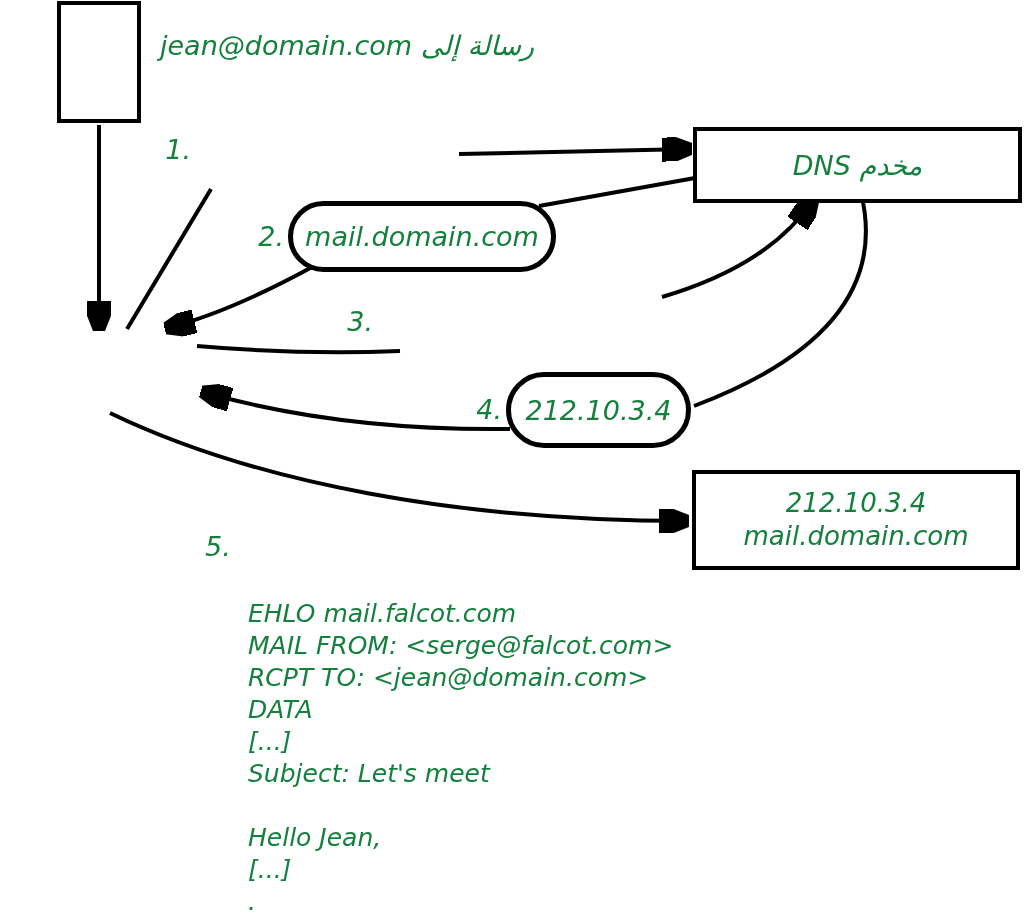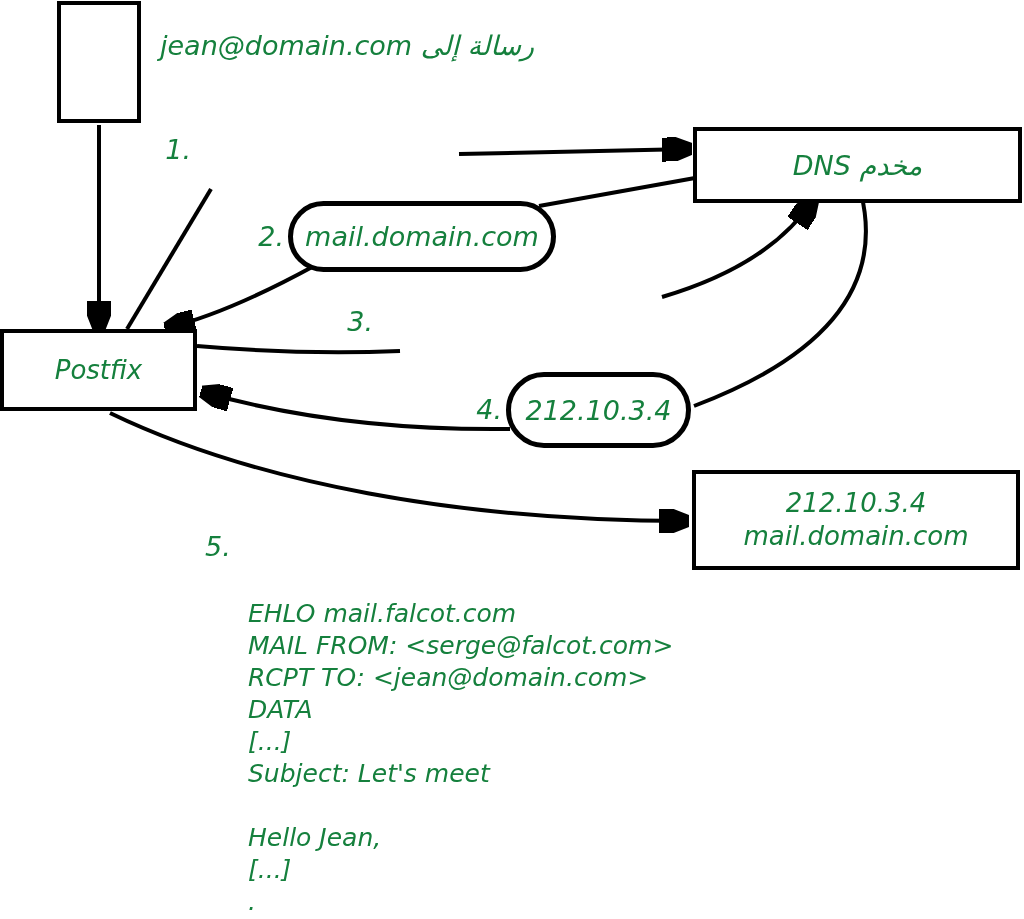--- a/index.html
+++ b/index.html
@@ -111,23 +111,20 @@
   </svg>
 
   <div class="box msg-box"></div>
 
   <div class="note recipient-note" dir="rtl">رسالة إلى jean@domain.com</div>
 
   <div class="box dns-box">
     <span dir="rtl">مخدم DNS</span>
   </div>
 
-  <div class="box postfix-box">
-    <span>Postfix</span>
-  </div>
 
   <div class="box dest-box">
     <div>212.10.3.4</div>
     <div>mail.domain.com</div>
   </div>
 
   <div class="stepnum num-1">1.</div>
 
   <div class="stepnum num-2">2.</div>
   <div class="pill pill-2">

